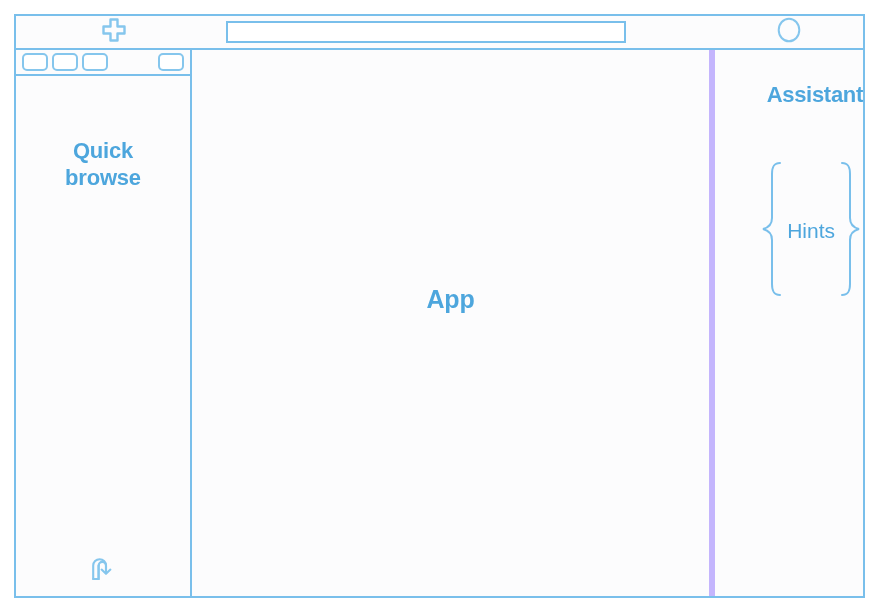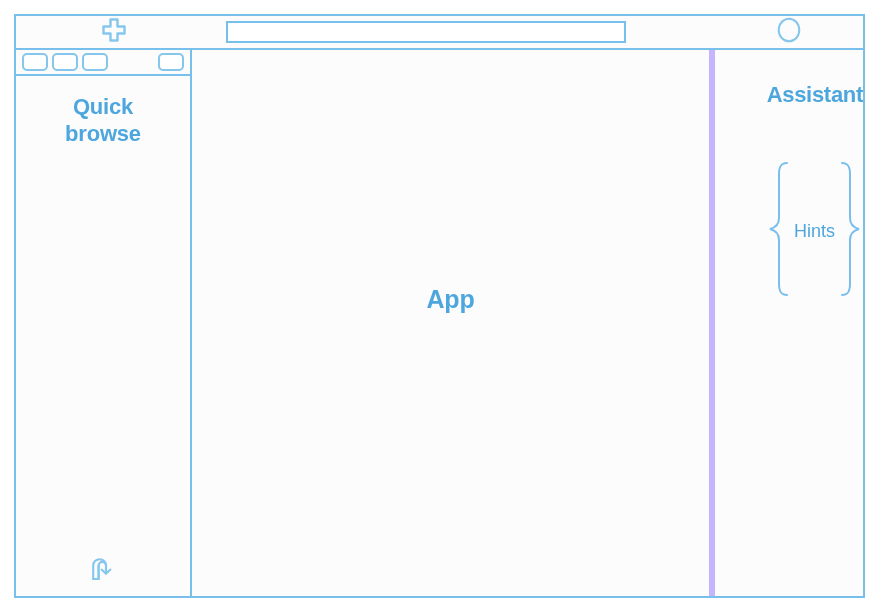--- a/index.html
+++ b/index.html
@@ -96,20 +96,21 @@
   }
 
   
   #sidebar {
     flex: 0 0 176px;
     box-sizing: border-box;
     border-right: 2px solid #79bfeb;
     display: flex;
     flex-direction: column;
     min-height: 0;
+    gap: 44px;
   }
 
   #sidebar-toolbar {
     flex: 0 0 26px;
     box-sizing: border-box;
     border-bottom: 2px solid #79bfeb;
     display: flex;
     align-items: center;
     padding: 0 6px;
     gap: 4px;
@@ -201,21 +202,21 @@
     align-items: center;
     justify-content: center;
     gap: 2px;
   }
 
   .brace {
     display: block;
   }
 
   #hints-label {
-    font-size: 18px;
+    font-size: 21px;
     font-weight: normal;
     color: #4da6dd;
     white-space: nowrap;
   }
 </style>
 </head>
 <body>
 
 <div id="wireframe">
 

